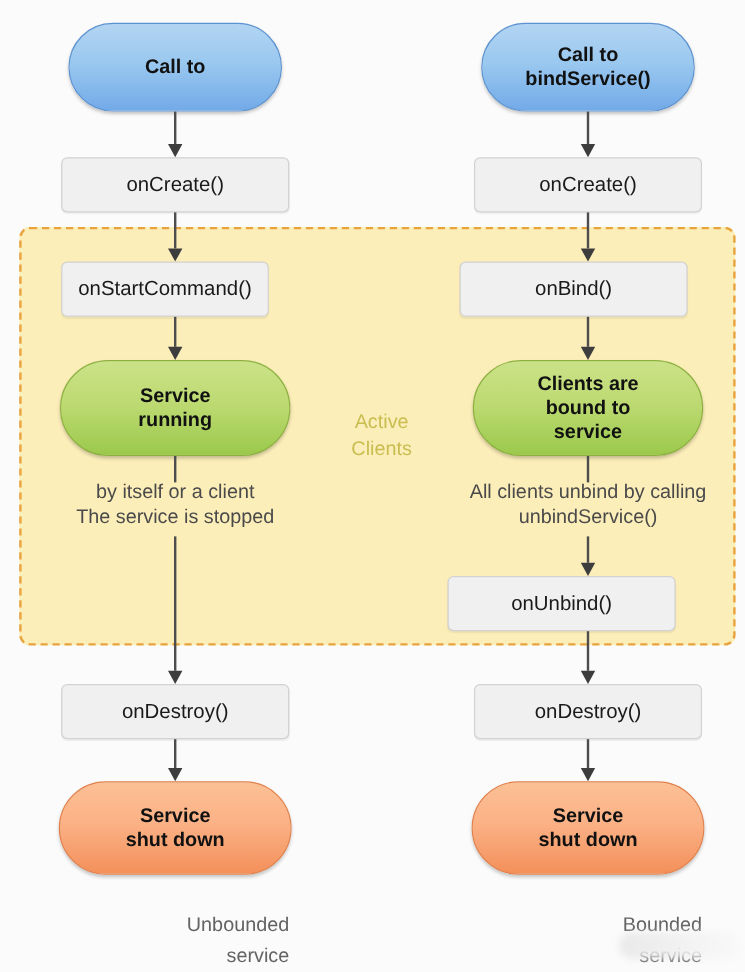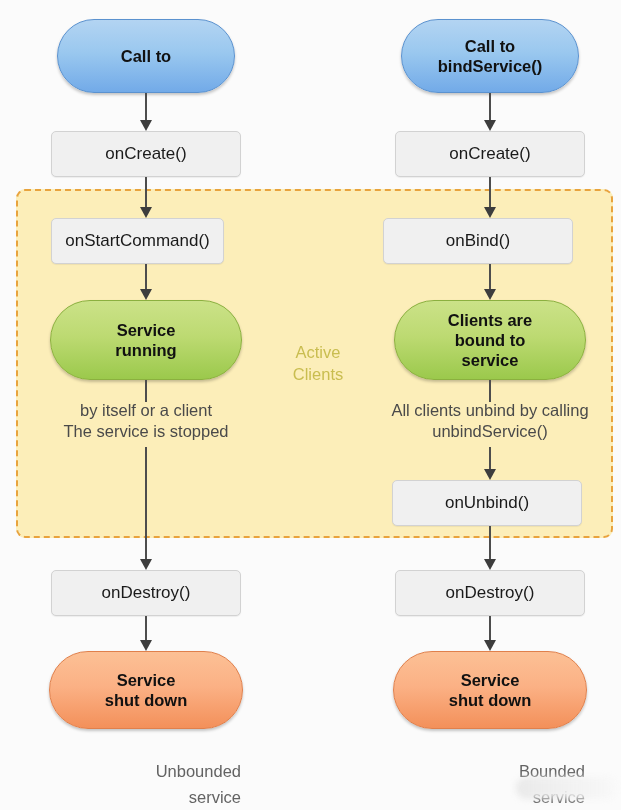--- a/index.html
+++ b/index.html
@@ -268,21 +268,21 @@
   <div class="note" style="left:350px; top:400px; width:280px;">
     <div>All clients unbind by calling</div>
     <div>unbindService()</div>
   </div>
 
   <div class="conn" style="left:460px; top:447px; width:60px; height:33px;">
     <div class="stem" style="height:22px;"></div>
     <div class="head"></div>
   </div>
 
-  <div class="node callback" style="left:392px; top:480px; width:190px; height:46px;">
+  <div class="node callback" style="left:373px; top:480px; width:190px; height:46px;">
     <span>onUnbind()</span>
   </div>
 
   <div class="conn" style="left:460px; top:526px; width:60px; height:44px;">
     <div class="stem" style="height:33px;"></div>
     <div class="head"></div>
   </div>
 
   <div class="node callback" style="left:395px; top:570px; width:190px; height:46px;">
     <span>onDestroy()</span>

